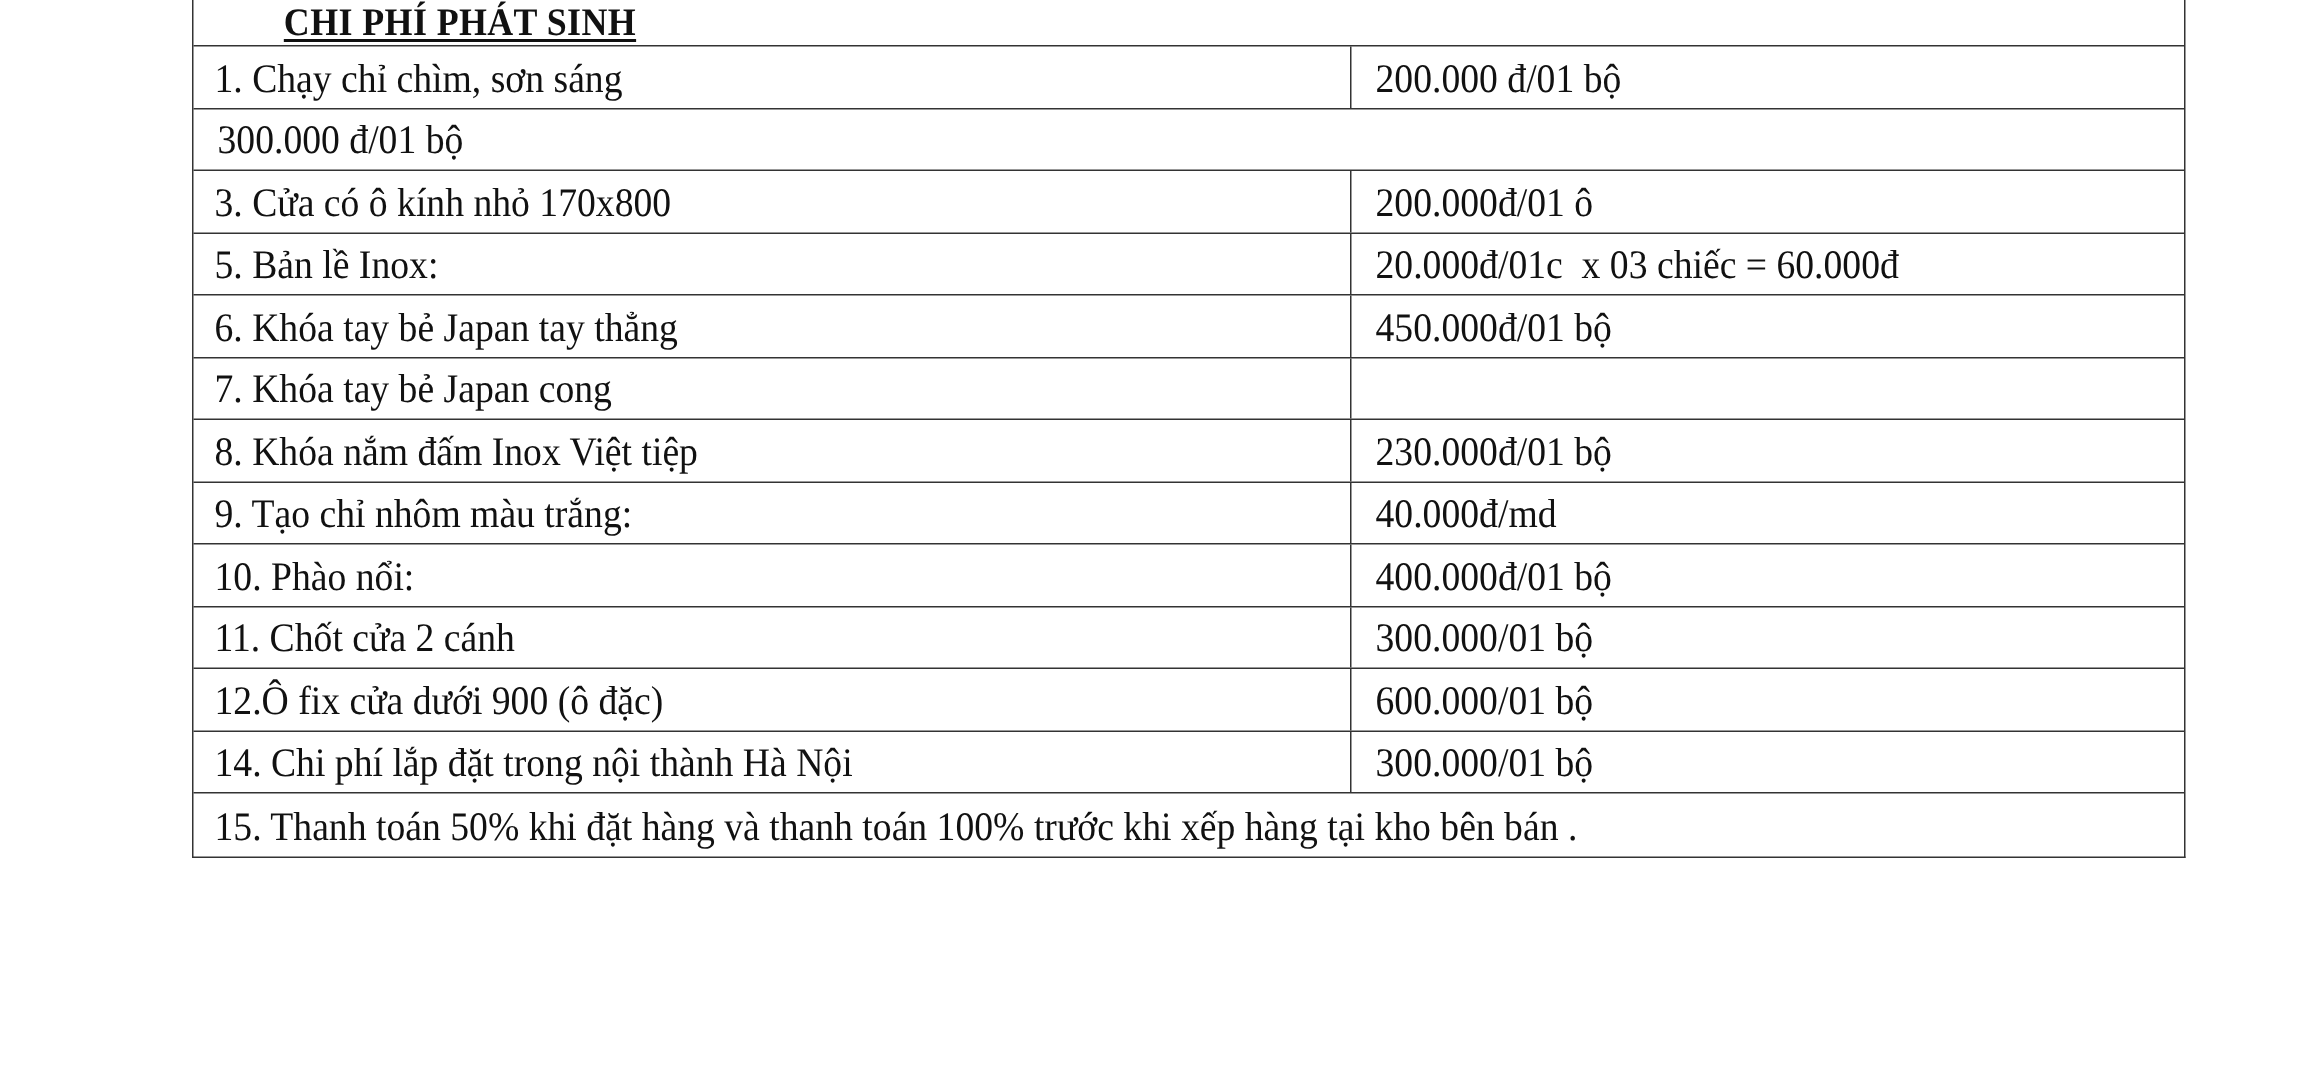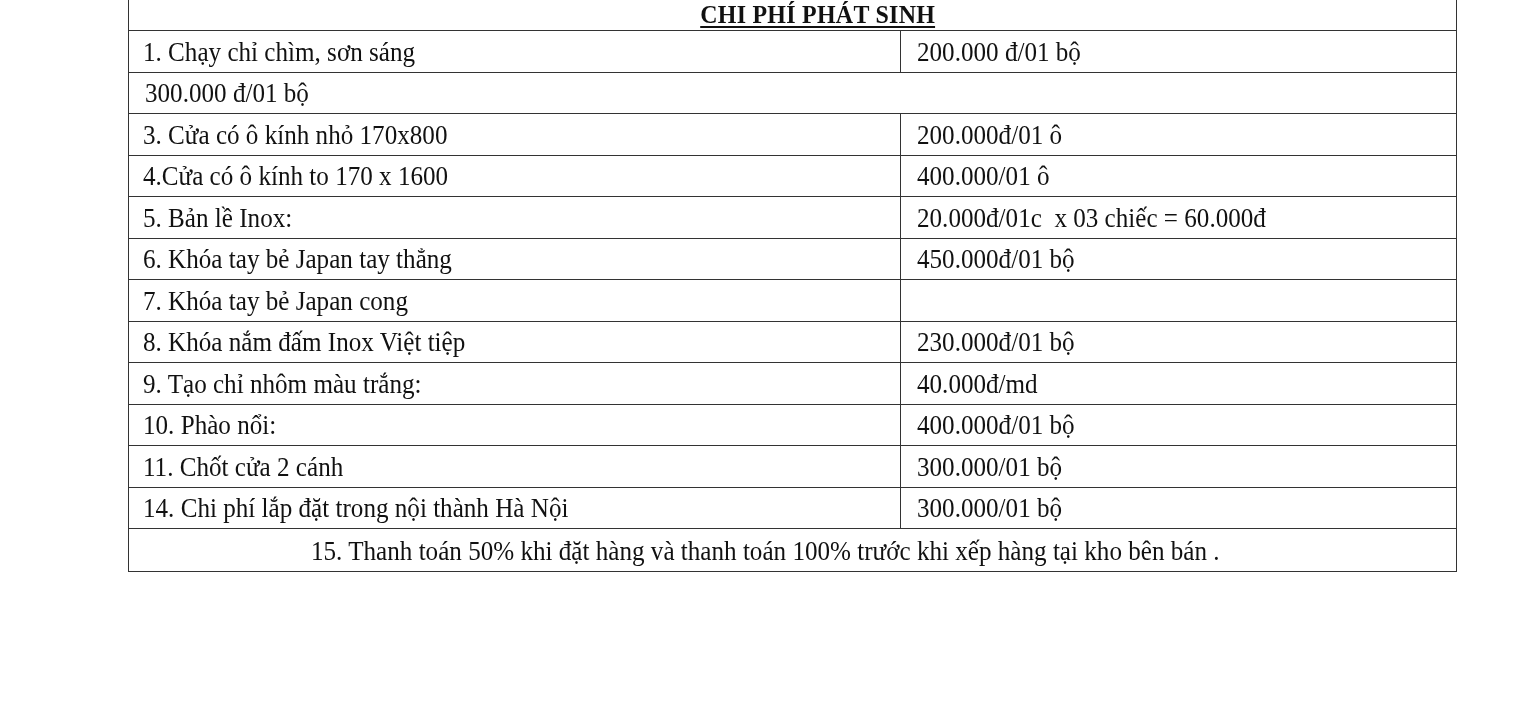--- a/index.html
+++ b/index.html
@@ -8,39 +8,39 @@
       position: relative;
       font-family: "Liberation Serif", "DejaVu Serif", serif;
       color: #111111;
     }
     .sheet {
       position: absolute; left: 128px; top: 0; width: 1327px;
       border-left: 1.5px solid #333; border-right: 1.5px solid #333; border-bottom: 1.5px solid #333;
     }
     .title-row {
       height: 30px; border-bottom: 1.5px solid #333;
-      display: flex; align-items: flex-end; justify-content: center;
+      display: flex; align-items: flex-end; justify-content: flex-start;
     }
     .title {
       font-family: "Liberation Serif", serif; font-weight: bold; font-size: 26px;
       text-decoration: underline; text-decoration-thickness: 2px; text-underline-offset: 3px;
       letter-spacing: 0.3px; line-height: 30px; margin-left: 50px; transform: scaleX(0.92);
     }
     .row {
       display: flex; height: 41.5px; border-bottom: 1.5px solid #333; box-sizing: border-box;
     }
     .row:last-child { border-bottom: none; }
     .cell {
       font-size: 27px; line-height: 40px;
       padding-left: 14px; white-space: nowrap; box-sizing: border-box;
       display: flex; align-items: flex-end; padding-bottom: 0;
     }
     .cell.item { width: 772px; border-right: 1.5px solid #333; transform-origin: left; }
     .cell.price { flex: 1; padding-left: 16px; }
-    .cell.full { width: 100%; justify-content: center; }
+    .cell.full { width: 100%; }
     .cell span { display: inline-block; transform: scaleX(0.93); transform-origin: left center; }
   </style>
 </head>
 <body>
 
 <div class="sheet">
   <div class="title-row">
     <div class="title">CHI PHÍ PHÁT SINH</div>
   </div>
 
@@ -56,28 +56,20 @@
     <div class="cell price">
         <span>300.000 đ/01 bộ</span>
       </div>
   </div>
   <div class="row">
     <div class="cell item">
         <span>3. Cửa có ô kính nhỏ 170x800</span>
       </div>
     <div class="cell price">
         <span>200.000đ/01 ô</span>
-      </div>
-  </div>
-  <div class="row">
-    <div class="cell item">
-        <span>4.Cửa có ô kính to 170 x 1600</span>
-      </div>
-    <div class="cell price">
-        <span>400.000/01 ô</span>
       </div>
   </div>
   <div class="row">
     <div class="cell item">
         <span>5. Bản lề Inox:</span>
       </div>
     <div class="cell price">
         <span style="white-space:pre">20.000đ/01c  x 03 chiếc = 60.000đ</span>
       </div>
   </div>
@@ -121,20 +113,28 @@
   <div class="row">
     <div class="cell item">
         <span>11. Chốt cửa 2 cánh</span>
       </div>
     <div class="cell price">
         <span>300.000/01 bộ</span>
       </div>
   </div>
   <div class="row">
     <div class="cell item">
+        <span>12.Ô fix cửa dưới 900 (ô đặc)</span>
+      </div>
+    <div class="cell price">
+        <span>600.000/01 bộ</span>
+      </div>
+  </div>
+  <div class="row">
+    <div class="cell item">
         <span>14. Chi phí lắp đặt trong nội thành Hà Nội</span>
       </div>
     <div class="cell price">
         <span>300.000/01 bộ</span>
       </div>
   </div>
   <div class="row">
     <div class="cell full">
         <span>15. Thanh toán 50% khi đặt hàng và thanh toán 100% trước khi xếp hàng tại kho bên bán .</span>
       </div>

